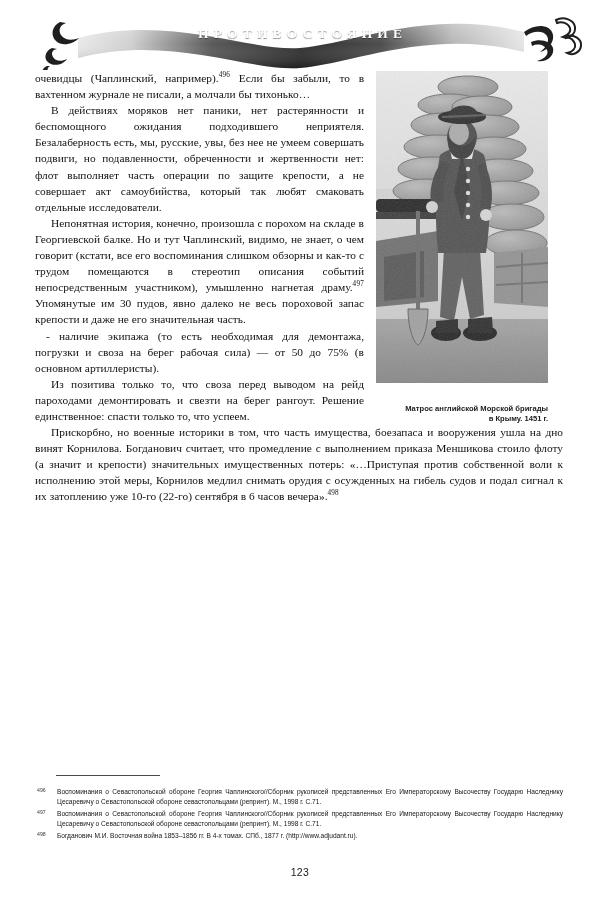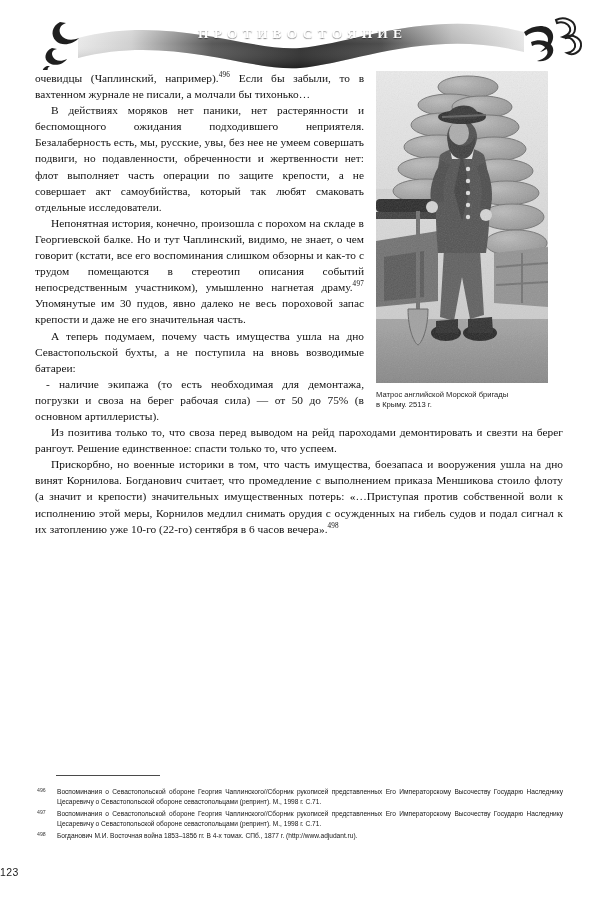--- a/index.html
+++ b/index.html
@@ -97,28 +97,28 @@
     width: 172px;
     height: 312px;
     display: block;
     background: #b9b9b9;
     position: relative;
     overflow: hidden;
     filter: grayscale(1) contrast(1.05);
   }
   .photo svg { display: block; }
   .caption {
-    margin-top: 7px;
+    margin-top: 21px;
     width: 172px;
     font-family: "Liberation Sans", "DejaVu Sans", sans-serif;
     font-size: 7.6px;
     line-height: 10.4px;
-    text-align: left;
+    text-align: right;
     color: #1b1b1b;
-    font-weight: 400;
+    font-weight: 700;
   }
 
   
   .fn-rule {
     position: absolute;
     left: 56px;
     top: 775px;
     width: 104px;
     height: 0;
     border-top: 1px solid #4a4a4a;
@@ -148,20 +148,21 @@
     color: #3a3a3a;
   }
   .footnote.single { text-align: left; }
 
   
   .folio {
     position: absolute;
     left: 0;
     top: 866px;
     width: 600px;
+    text-align: center;
     font-family: "Liberation Sans", "DejaVu Sans", sans-serif;
     font-size: 10.5px;
     color: #1a1a1a;
     letter-spacing: 0.4px;
   }
 </style>
 </head>
 <body>
 
 <div class="page">
@@ -315,43 +316,40 @@
 
         <rect x="40" y="140" width="4" height="100" fill="#6a6a6a"></rect>
         <path d="M32,238 C32,258 38,272 42,274 C46,272 52,258 52,238 Z" fill="#9a9a9a" stroke="#5f5f5f" stroke-width="1"></path>
 
         <rect x="0" y="0" width="172" height="312" filter="url(#grain)" fill="none" opacity="0.9"></rect>
         <rect x="0" y="0" width="172" height="312" fill="#ffffff" opacity="0.05"></rect>
       </svg>
     </div>
     <div class="caption">
       <span>Матрос английской Морской бригады</span><br>
-      <span>в Крыму. 2513 г.</span>
+      <span>в Крыму. 1451 г.</span>
     </div>
   </div>
 
   <div class="body-text">
 
     <div class="img-float"></div>
 
     <p class="noindent">
       <span>очевидцы (Чаплинский, например).</span><sup class="fn-ref">496</sup><span> Если бы забыли, то в вахтенном журнале не писали, а молчали бы тихонько…</span>
     </p>
 
     <p>
       <span>В действиях моряков нет паники, нет растерянности и беспомощного ожидания подходившего неприятеля. Безалаберность есть, мы, русские, увы, без нее не умеем совершать подвиги, но подавленности, обреченности и жертвенности нет: флот выполняет часть операции по защите крепости, а не совершает акт самоубийства, который так любят смаковать отдельные исследователи.</span>
     </p>
 
     <p>
       <span>Непонятная история, конечно, произошла с порохом на складе в Георгиевской балке. Но и тут Чаплинский, видимо, не знает, о чем говорит (кстати, все его воспоминания слишком обзорны и как-то с трудом помещаются в стереотип описания событий непосредственным участником), умышленно нагнетая драму.</span><sup class="fn-ref">497</sup><span> Упомянутые им 30 пудов, явно далеко не весь пороховой запас крепости и даже не его значительная часть.</span>
     </p>
 
-    <p>
-      <span>А теперь подумаем, почему часть имущества ушла на дно Севастопольской бухты, а не поступила на вновь возводимые батареи:</span>
-    </p>
 
 
 
     <p class="bullet">
       <span>- наличие экипажа (то есть необходимая для демонтажа, погрузки и своза на берег рабочая сила) — от 50 до 75% (в основном артиллеристы).</span>
     </p>
 
     <p>
       <span>Из позитива только то, что своза перед выводом на рейд пароходами демонтировать и свезти на берег рангоут. Решение единственное: спасти только то, что успеем.</span>
     </p>

